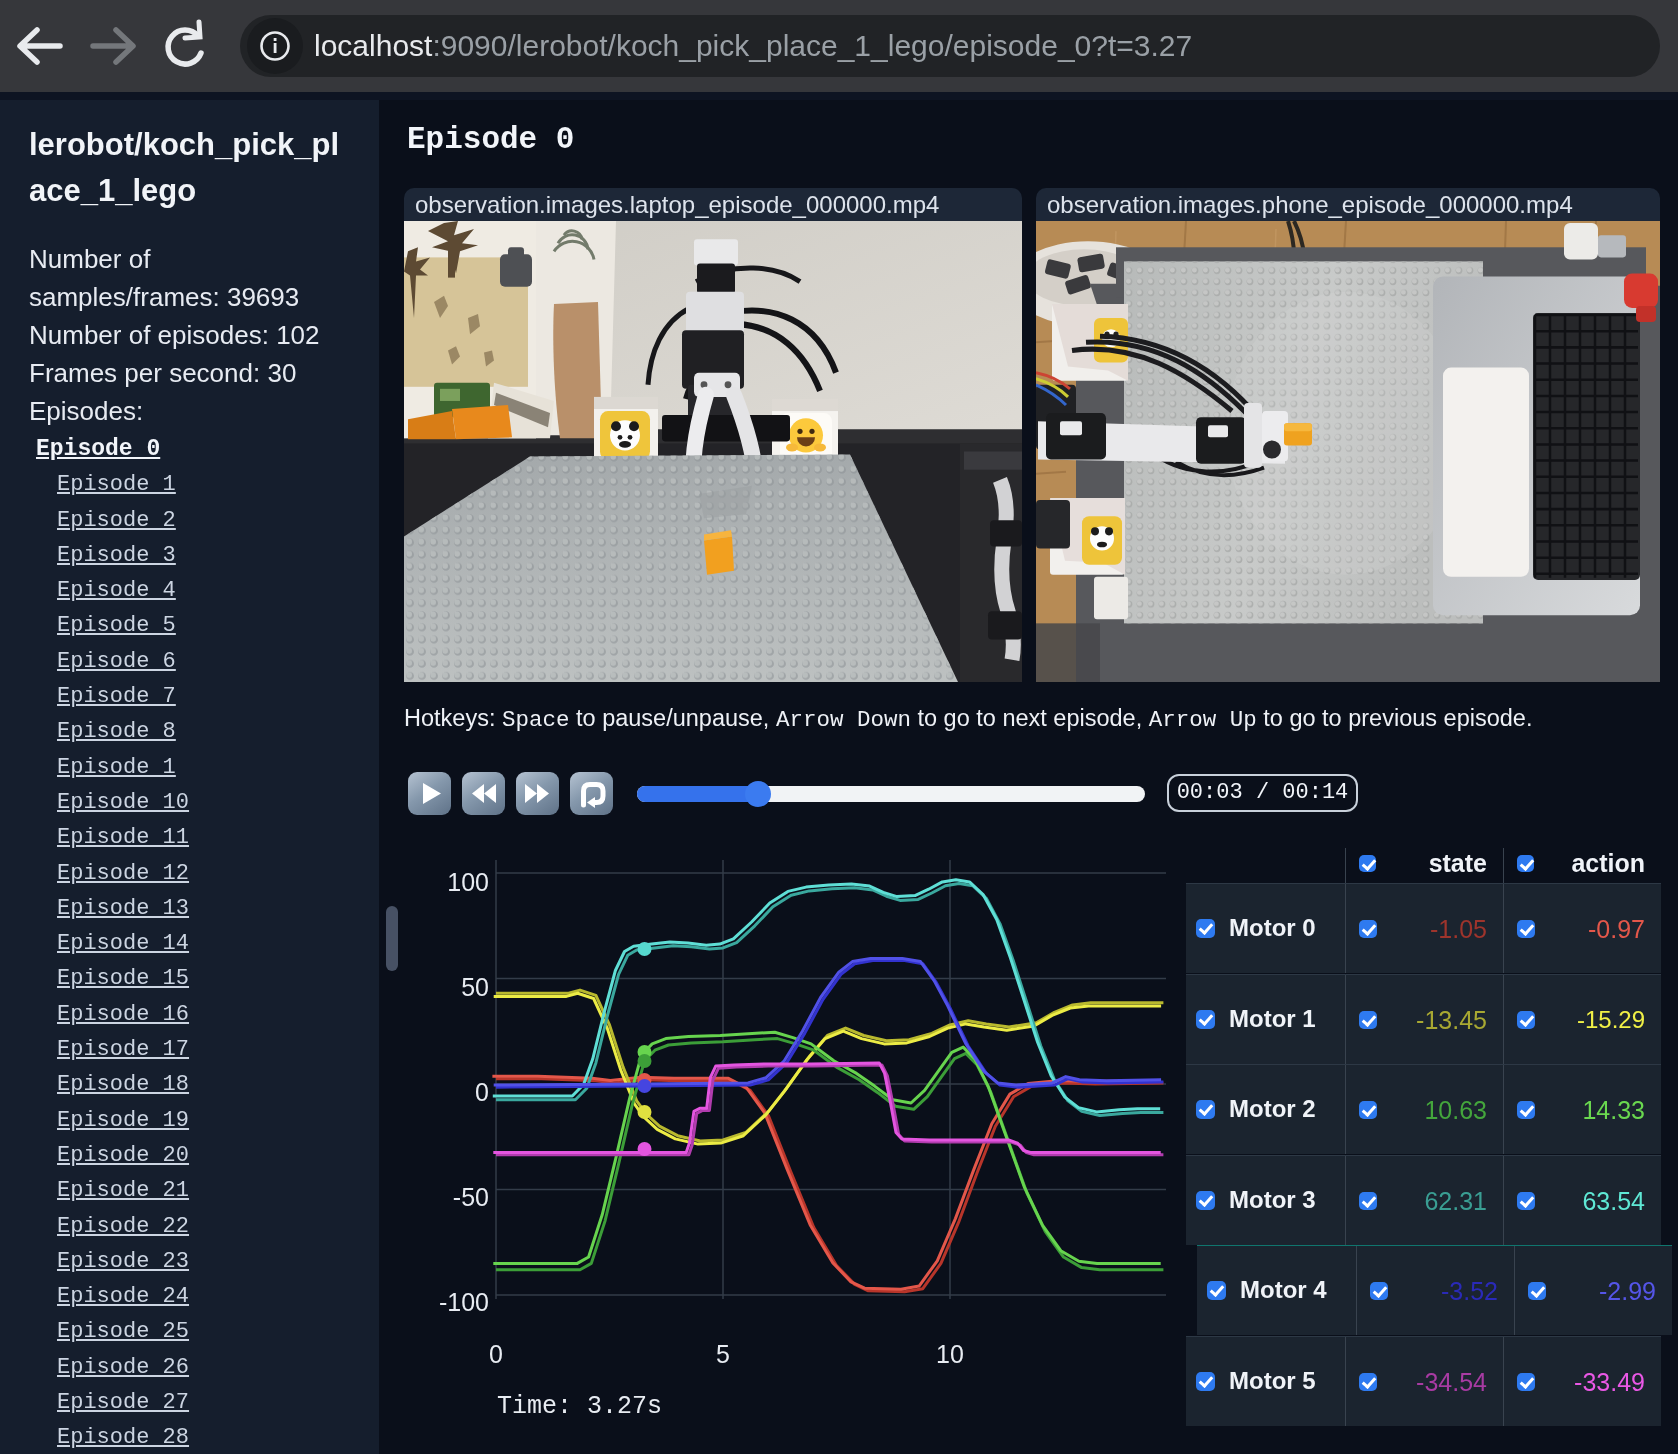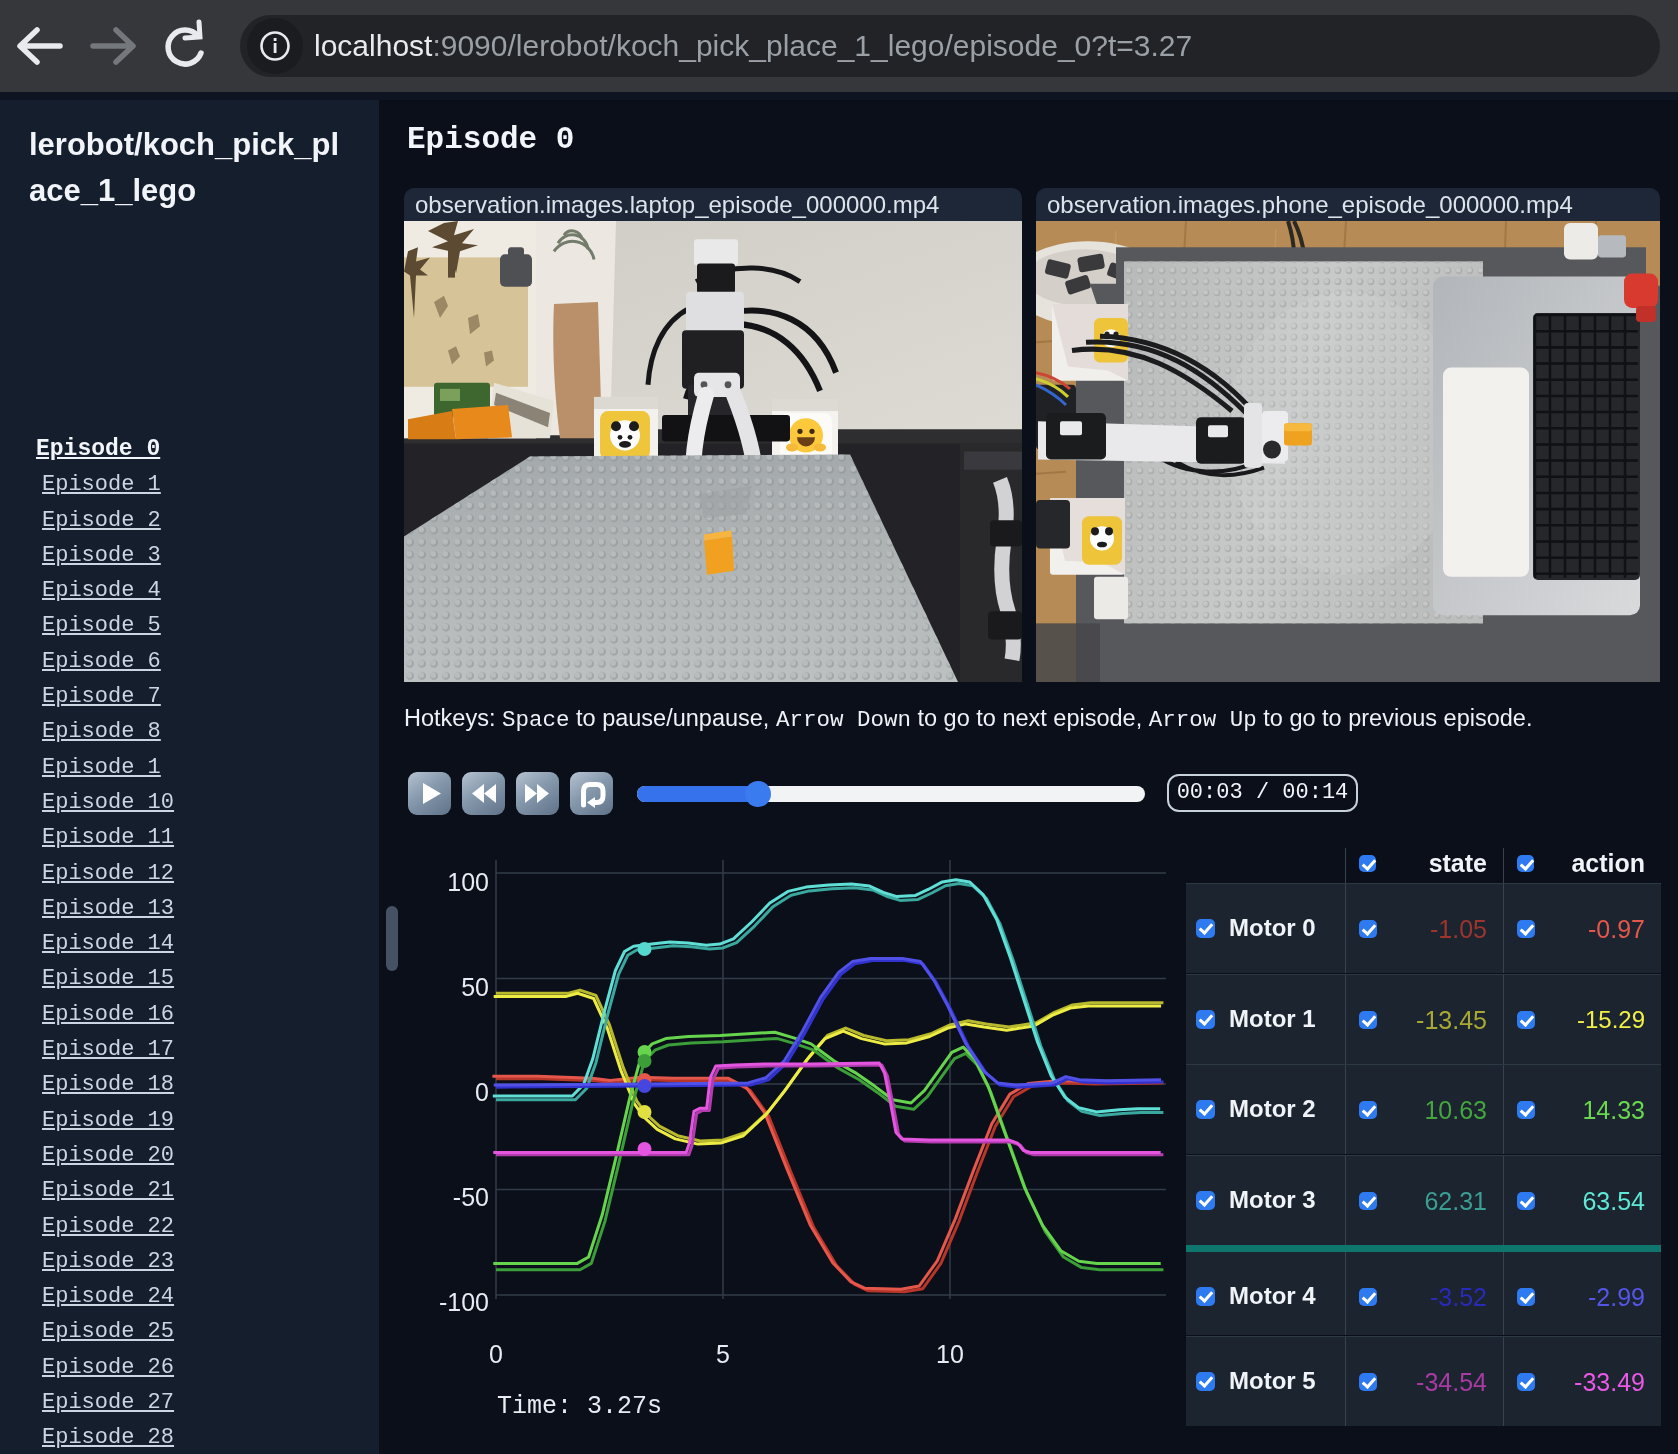--- a/index.html
+++ b/index.html
@@ -13,21 +13,21 @@
   #infocirc { position:absolute; left:7px; top:3px; width:56px; height:56px; border-radius:50%; background:#1a1c1f; }
   #urltext { position:absolute; left:74px; top:0; height:62px; line-height:62px; font-size:30px; color:#9aa0a6; white-space:nowrap; }
   #urltext b { color:#e8eaed; font-weight:normal; }
   #strip { position:absolute; left:0; top:92px; width:1678px; height:8px; background:#0e1422; }
 
   
   #sidebar { position:absolute; left:0; top:100px; width:379px; height:1354px; background:#151e2d; color:#e7ebf2; }
   #sbtitle { position:absolute; left:29px; top:122px; width:330px; font-size:31px; font-weight:bold; line-height:46px; color:#f1f4f8; }
   #sbstats { position:absolute; left:29px; top:240px; width:340px; font-size:26px; line-height:38px; color:#e7ebf2; }
   #eplist { position:absolute; left:0px; top:432px; font-family:"Liberation Mono", monospace; font-size:22px; line-height:35.3px; color:#ccd5e2; }
-  #eplist div { padding-left:42px; }
+  #eplist div { padding-left:57px; }
   #eplist div.cur { padding-left:36px; font-weight:bold; color:#f2f5fa; font-size:23px; }
   #eplist span { text-decoration:underline; }
   #h1 { position:absolute; left:407px; top:122px; font-family:"Liberation Mono", monospace; font-weight:bold; font-size:31px; color:#f2f5fa; }
 
   .vpanel { position:absolute; top:188px; border-radius:10px 10px 0 0; overflow:hidden; }
   .vhead { height:33px; background:#1d2737; color:#dde3ec; font-size:24px; line-height:33px; padding-left:11px; }
   #vp1 { left:404px; width:618px; }
   #vp2 { left:1036px; width:624px; }
 
   #hotkeys { position:absolute; left:404px; top:705px; font-size:23.5px; color:#eef1f6; }
@@ -77,20 +77,21 @@
           <rect x="26.7" y="20" width="2.8" height="3" fill="#e8eaed"></rect>
         </svg>
       </div>
       <div id="urltext"><b>localhost</b>:9090/lerobot/koch_pick_place_1_lego/episode_0?t=3.27</div>
     </div>
   </div>
   <div id="strip"></div>
 
   <div id="sidebar"></div>
   <div id="sbtitle">lerobot/koch_pick_pl<br>ace_1_lego</div>
+  <div id="sbstats">Number of<br>samples/frames: 39693<br>Number of episodes: 102<br>Frames per second: 30<br>Episodes:</div>
   <div id="eplist">
     <div class="cur"><span>Episode 0</span></div>
     <div><span>Episode 1</span></div>
     <div><span>Episode 2</span></div>
     <div><span>Episode 3</span></div>
     <div><span>Episode 4</span></div>
     <div><span>Episode 5</span></div>
     <div><span>Episode 6</span></div>
     <div><span>Episode 7</span></div>
     <div><span>Episode 8</span></div>
@@ -472,21 +473,21 @@
   <div class="trow" style="top:306.5px;height:90px;border-top:1px solid #2d3845;">
   <div class="cell" style="left:159px;width:158px;border-left:1px solid #39434f;"></div>
   <div class="cell" style="left:317px;width:158px;border-left:1px solid #39434f;"></div>
   <span class="cb" style="position:absolute;left:10px;top:35px;"></span>
   <span style="position:absolute;left:43px;top:30px;font-size:24px;font-weight:bold;">Motor 3</span>
   <span class="cb" style="position:absolute;left:173px;top:36px;width:18px;height:18px;"></span>
   <span style="position:absolute;right:174px;top:31px;font-size:25px;color:#3a9e93;">62.31</span>
   <span class="cb" style="position:absolute;left:331px;top:36px;width:18px;height:18px;"></span>
   <span style="position:absolute;right:16px;top:31px;font-size:25px;color:#5fe8d5;">63.54</span>
   </div>
-  <div class="trow" style="top:397.0px;height:90px;border-top:7px solid #0f766e;">
+  <div class="trow" style="top:397.0px;height:90px;border-top:1px solid #0f766e;margin-left:11px;">
   <div class="cell" style="left:159px;width:158px;border-left:1px solid #39434f;"></div>
   <div class="cell" style="left:317px;width:158px;border-left:1px solid #39434f;"></div>
   <span class="cb" style="position:absolute;left:10px;top:35px;"></span>
   <span style="position:absolute;left:43px;top:30px;font-size:24px;font-weight:bold;">Motor 4</span>
   <span class="cb" style="position:absolute;left:173px;top:36px;width:18px;height:18px;"></span>
   <span style="position:absolute;right:174px;top:31px;font-size:25px;color:#2a2ab8;">-3.52</span>
   <span class="cb" style="position:absolute;left:331px;top:36px;width:18px;height:18px;"></span>
   <span style="position:absolute;right:16px;top:31px;font-size:25px;color:#5555e8;text-align:right;">-2.99</span>
   </div>
   <div class="trow" style="top:487.5px;height:90px;border-top:1px solid #2d3845;">

